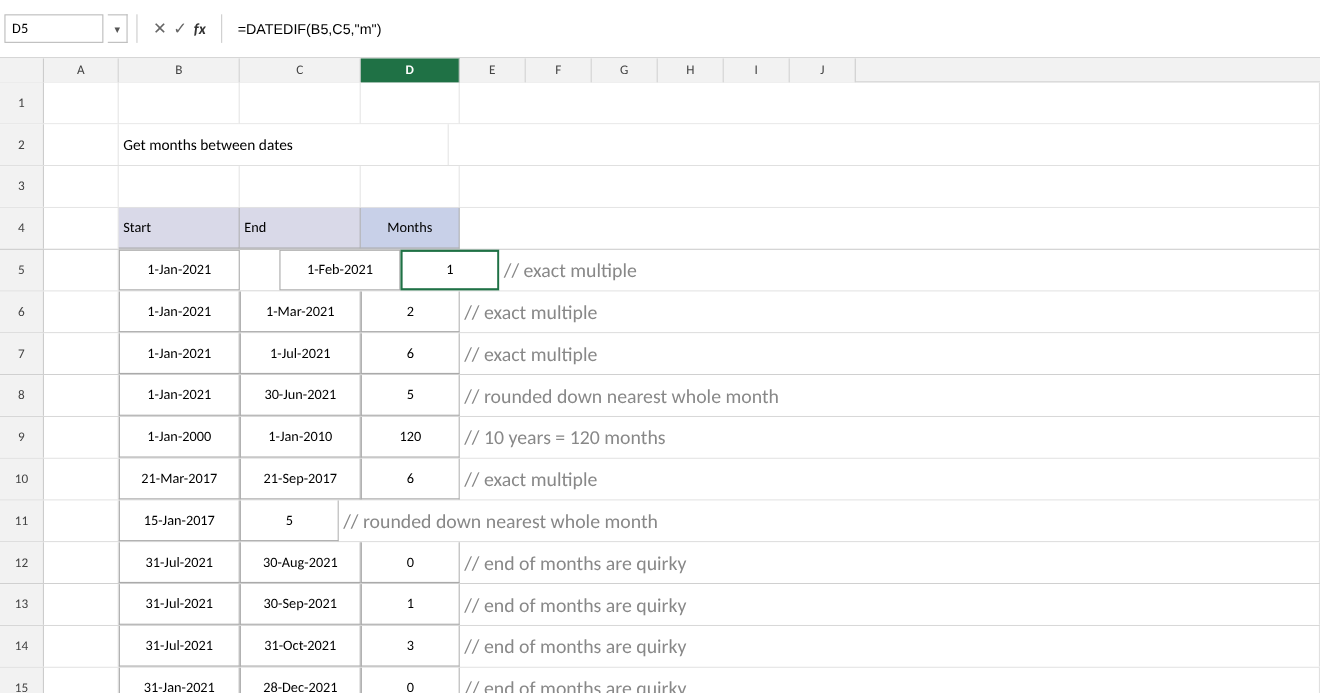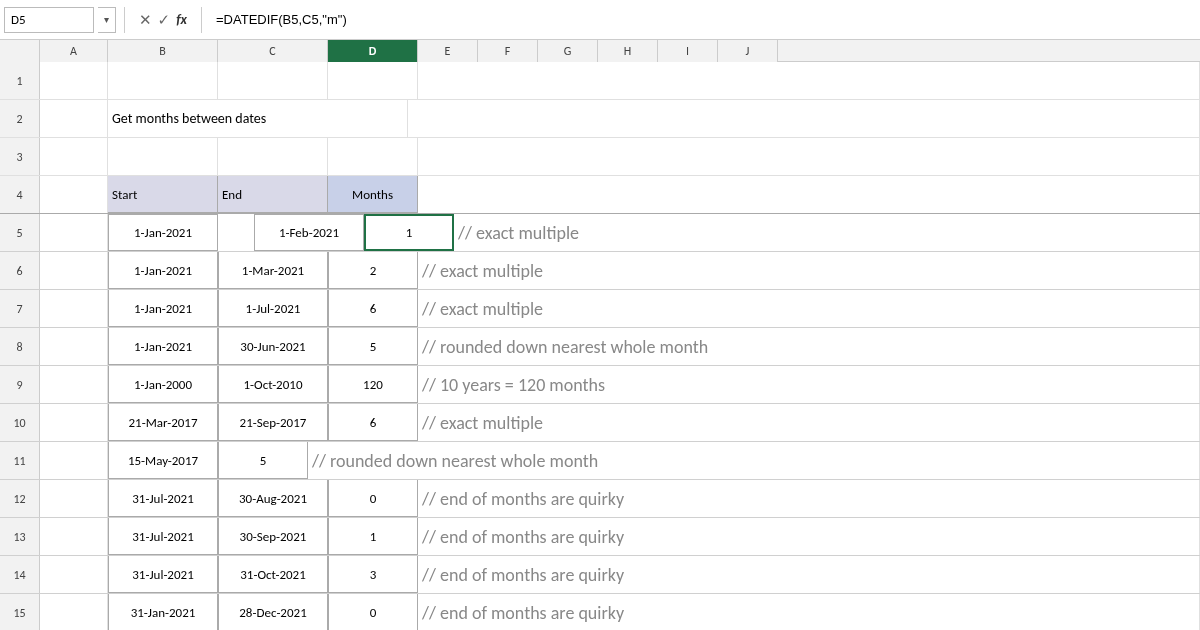--- a/index.html
+++ b/index.html
@@ -9,21 +9,21 @@
       background: #fff;
       width: 1200px;
       height: 630px;
       overflow: hidden;
     }
 
     
     .formula-bar {
       display: flex;
       align-items: center;
-      height: 40px;
+      height: 53px;
       border-bottom: 1px solid #ccc;
       background: #fff;
       padding: 0 4px;
       gap: 4px;
     }
     .cell-ref-box {
       width: 90px;
       height: 26px;
       border: 1px solid #bbb;
       display: flex;
@@ -323,38 +323,38 @@
       <div class="cell col-b center" style="border: 1px solid #aaa; border-top:none;">1-Jan-2021</div>
       <div class="cell col-c center" style="border: 1px solid #aaa; border-top:none;">30-Jun-2021</div>
       <div class="cell col-d center" style="border: 1px solid #aaa; border-top:none;">5</div>
       <div class="cell col-comment comment-text">// rounded down nearest whole month</div>
     </div>
 
     <div class="grid-row data-row">
       <div class="row-header">9</div>
       <div class="cell col-a"></div>
       <div class="cell col-b center" style="border: 1px solid #aaa; border-top:none;">1-Jan-2000</div>
-      <div class="cell col-c center" style="border: 1px solid #aaa; border-top:none;">1-Oct-2010</div>
+      <div class="cell col-c center" style="border: 1px solid #aaa; border-top:none;">1-Jan-2010</div>
       <div class="cell col-d center" style="border: 1px solid #aaa; border-top:none;">120</div>
       <div class="cell col-comment comment-text">// 10 years = 120 months</div>
     </div>
 
     <div class="grid-row data-row">
       <div class="row-header">10</div>
       <div class="cell col-a"></div>
       <div class="cell col-b center" style="border: 1px solid #aaa; border-top:none;">21-Mar-2017</div>
       <div class="cell col-c center" style="border: 1px solid #aaa; border-top:none;">21-Sep-2017</div>
       <div class="cell col-d center" style="border: 1px solid #aaa; border-top:none;">6</div>
       <div class="cell col-comment comment-text">// exact multiple</div>
     </div>
 
     <div class="grid-row data-row">
       <div class="row-header">11</div>
       <div class="cell col-a"></div>
-      <div class="cell col-b center" style="border: 1px solid #aaa; border-top:none;">15-May-2017</div>
+      <div class="cell col-b center" style="border: 1px solid #aaa; border-top:none;">15-Jan-2017</div>
       <div class="cell col-d center" style="border: 1px solid #aaa; border-top:none;">5</div>
       <div class="cell col-comment comment-text">// rounded down nearest whole month</div>
     </div>
 
     <div class="grid-row data-row">
       <div class="row-header">12</div>
       <div class="cell col-a"></div>
       <div class="cell col-b center" style="border: 1px solid #aaa; border-top:none;">31-Jul-2021</div>
       <div class="cell col-c center" style="border: 1px solid #aaa; border-top:none;">30-Aug-2021</div>
       <div class="cell col-d center" style="border: 1px solid #aaa; border-top:none;">0</div>

